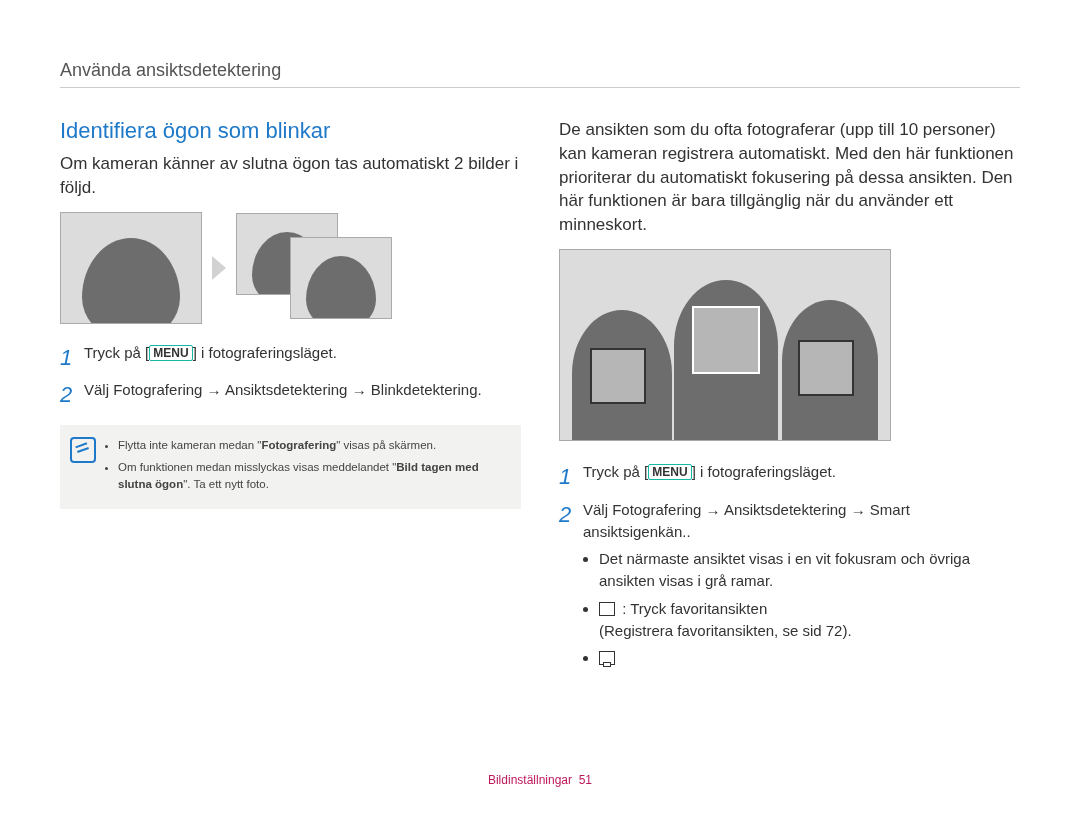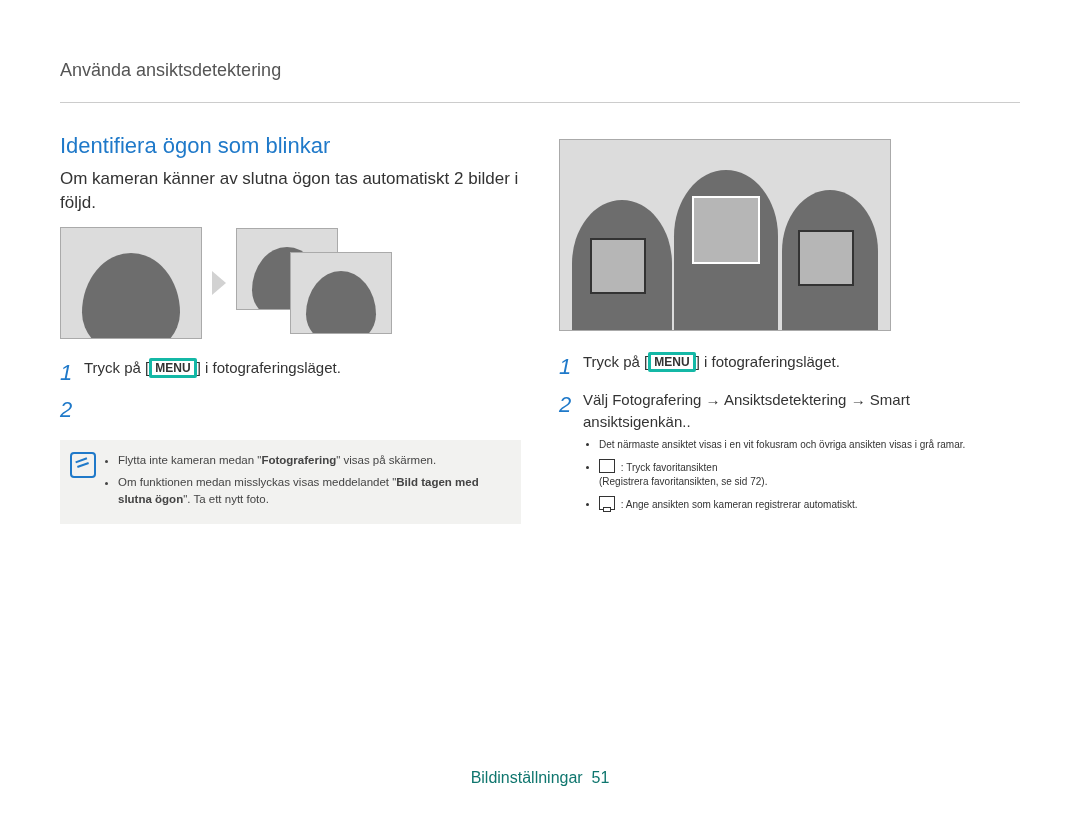--- a/index.html
+++ b/index.html
@@ -16,21 +16,21 @@
     padding: 60px 60px 20px 60px;
     box-sizing: border-box;
     height: 100%;
     position: relative;
   }
   .chapter-header {
     font-size: 18px;
     color: #555;
     font-weight: 300;
     border-bottom: 1px solid #ccc;
-    padding-bottom: 21px;
+    padding-bottom: 6px;
     margin-bottom: 30px;
   }
   .columns {
     display: flex;
     gap: 38px;
   }
   .col {
     flex: 1;
     min-width: 0;
   }
@@ -88,21 +88,21 @@
   }
   .step-num {
     color: #1f79c9;
     font-size: 22px;
     font-style: italic;
     font-weight: 400;
     min-width: 14px;
   }
   .menu-key {
     display: inline-block;
-    border: 3px solid #14b8a6;
+    border: 1px solid #14b8a6;
     font-family: Arial, sans-serif;
     font-weight: bold;
     font-size: 12px;
     padding: 0 3px;
     border-radius: 2px;
     line-height: 1.2;
     vertical-align: 1px;
   }
   .note-box {
     background: #f2f2f0;
@@ -127,21 +127,21 @@
     background: #1f79c9;
     box-shadow: 0 -5px 0 #1f79c9;
     transform: rotate(-20deg);
   }
   .note-box ul { margin: 0; padding-left: 14px; }
   .note-box li { margin-bottom: 4px; }
 
   .detail-list {
     margin: 4px 0 0 24px;
     padding-left: 16px;
-    font-size: 10px;
+    font-size: 15px;
     line-height: 1.45;
   }
   .detail-list li { margin-bottom: 6px; }
   .frame-icon {
     display: inline-block;
     width: 14px; height: 12px;
     border: 1.5px solid #333;
     position: relative;
     vertical-align: -2px;
     margin-right: 3px;
@@ -181,22 +181,22 @@
   }
   .f1 { left: 30px;  top: 98px; width: 52px; height: 52px; }
   .f2 { left: 132px; top: 56px; width: 64px; height: 64px; border-color:#fff; }
   .f3 { left: 238px; top: 90px; width: 52px; height: 52px; }
 
   .page-footer {
     position: absolute;
     bottom: 28px;
     left: 0; right: 0;
     text-align: center;
-    font-size: 16px;
-    color: #0f766e;
+    font-size: 12px;
+    color: #be185d;
   }
 </style>
 </head>
 <body>
 
 <div class="page">
   <div class="chapter-header">Använda ansiktsdetektering</div>
 
   <div class="columns">
 
@@ -223,36 +223,38 @@
 
       <div class="step">
         <div class="step-num">1</div>
         <div>
           <span>Tryck på [</span><span class="menu-key">MENU</span><span>] i fotograferingsläget.</span>
         </div>
       </div>
 
       <div class="step">
         <div class="step-num">2</div>
+        <div>Välj Fotografering → Ansiktsdetektering → Blinkdetektering.</div>
       </div>
 
       <div class="note-box">
         <div class="note-icon"></div>
         <ul>
           <li>
             <span>Flytta inte kameran medan "</span><b>Fotografering</b><span>" visas på skärmen.</span>
           </li>
           <li>
             <span>Om funktionen medan misslyckas visas meddelandet "</span><b>Bild tagen med slutna ögon</b><span>". Ta ett nytt foto.</span>
           </li>
         </ul>
       </div>
     </div>
 
     <div class="col">
+      <div class="intro-text">De ansikten som du ofta fotograferar (upp till 10 personer) kan kameran registrera automatiskt. Med den här funktionen prioriterar du automatiskt fokusering på dessa ansikten. Den här funktionen är bara tillgänglig när du använder ett minneskort.</div>
 
       <div class="group-photo">
         <div class="silhouette s1"></div>
         <div class="silhouette s2"></div>
         <div class="silhouette s3"></div>
         <div class="focus-frame f1"></div>
         <div class="focus-frame f2"></div>
         <div class="focus-frame f3"></div>
       </div>
 
@@ -270,21 +272,20 @@
 
       <ul class="detail-list">
         <li>Det närmaste ansiktet visas i en vit fokusram och övriga ansikten visas i grå ramar.</li>
         <li>
           <span class="frame-icon"></span>
           <span>: Tryck favoritansikten</span><br>
           <span>(Registrera favoritansikten, se sid 72).</span>
         </li>
         <li>
           <span class="frame-icon double"></span>
-          <span>: Ange ansikten som kameran registrerar automatiskt.</span>
         </li>
       </ul>
     </div>
   </div>
 
   <div class="page-footer">
     <span>Bildinställningar</span>
     &nbsp;<span>51</span>
   </div>
 </div>

